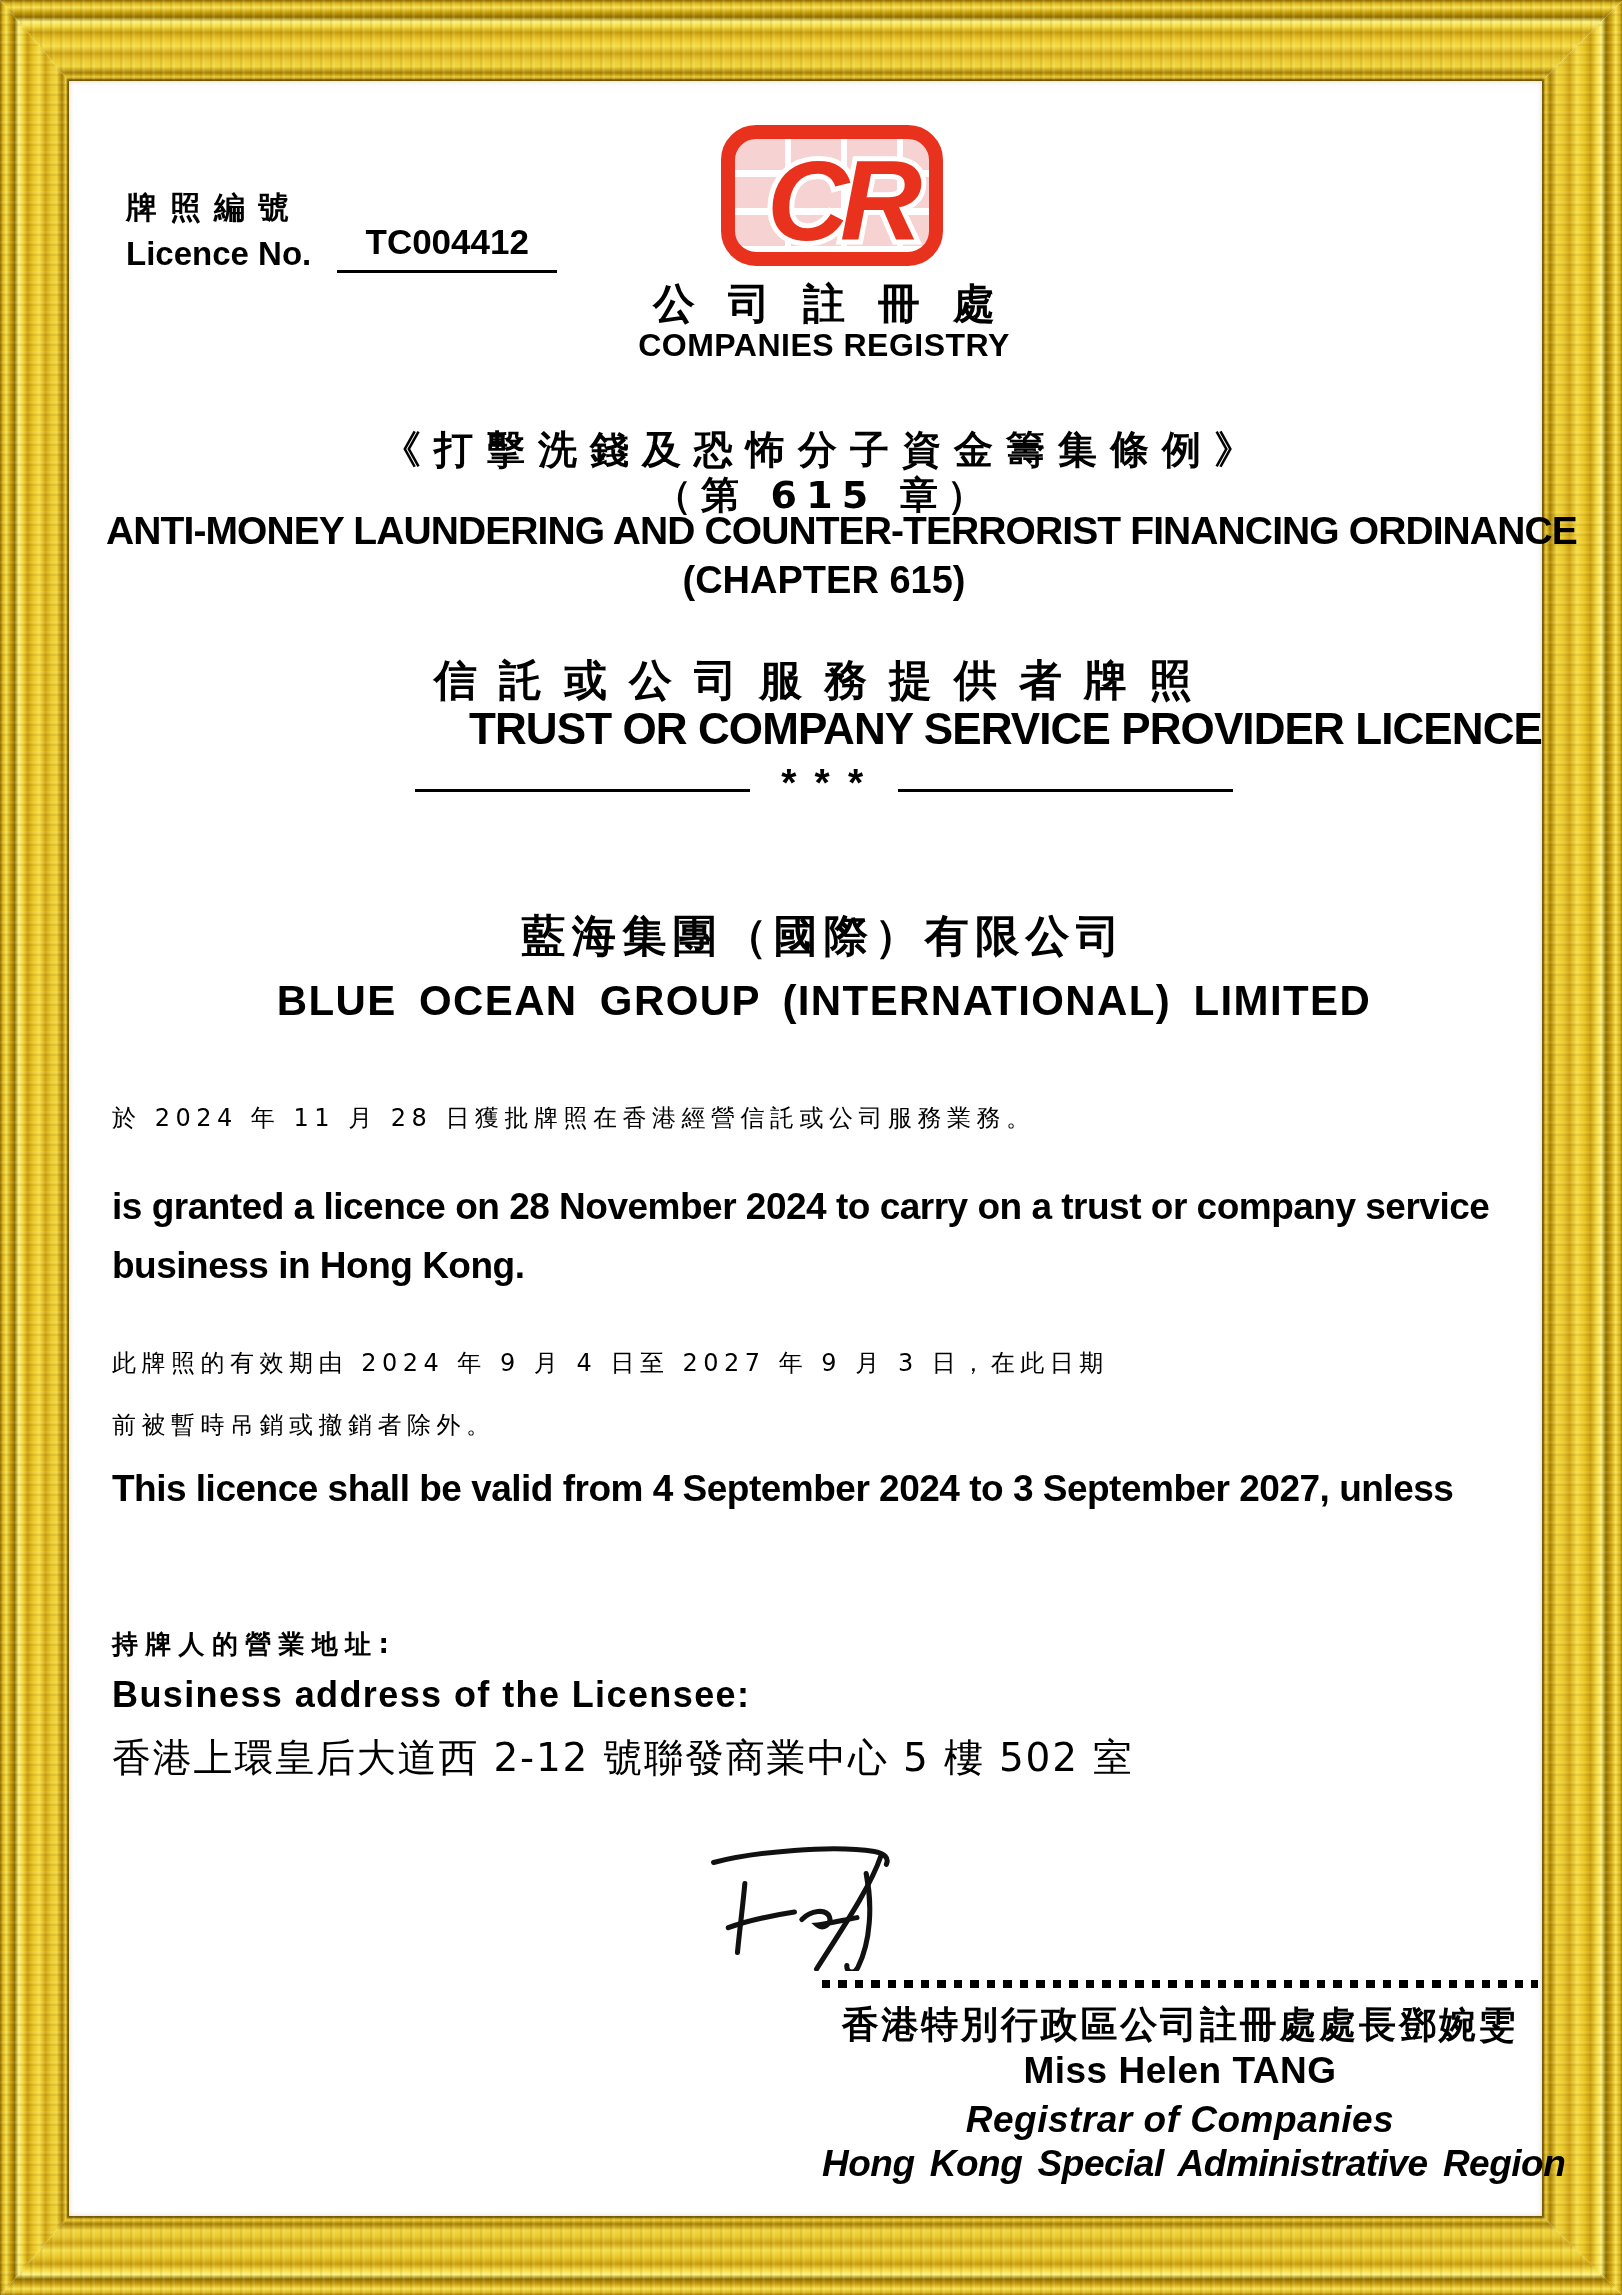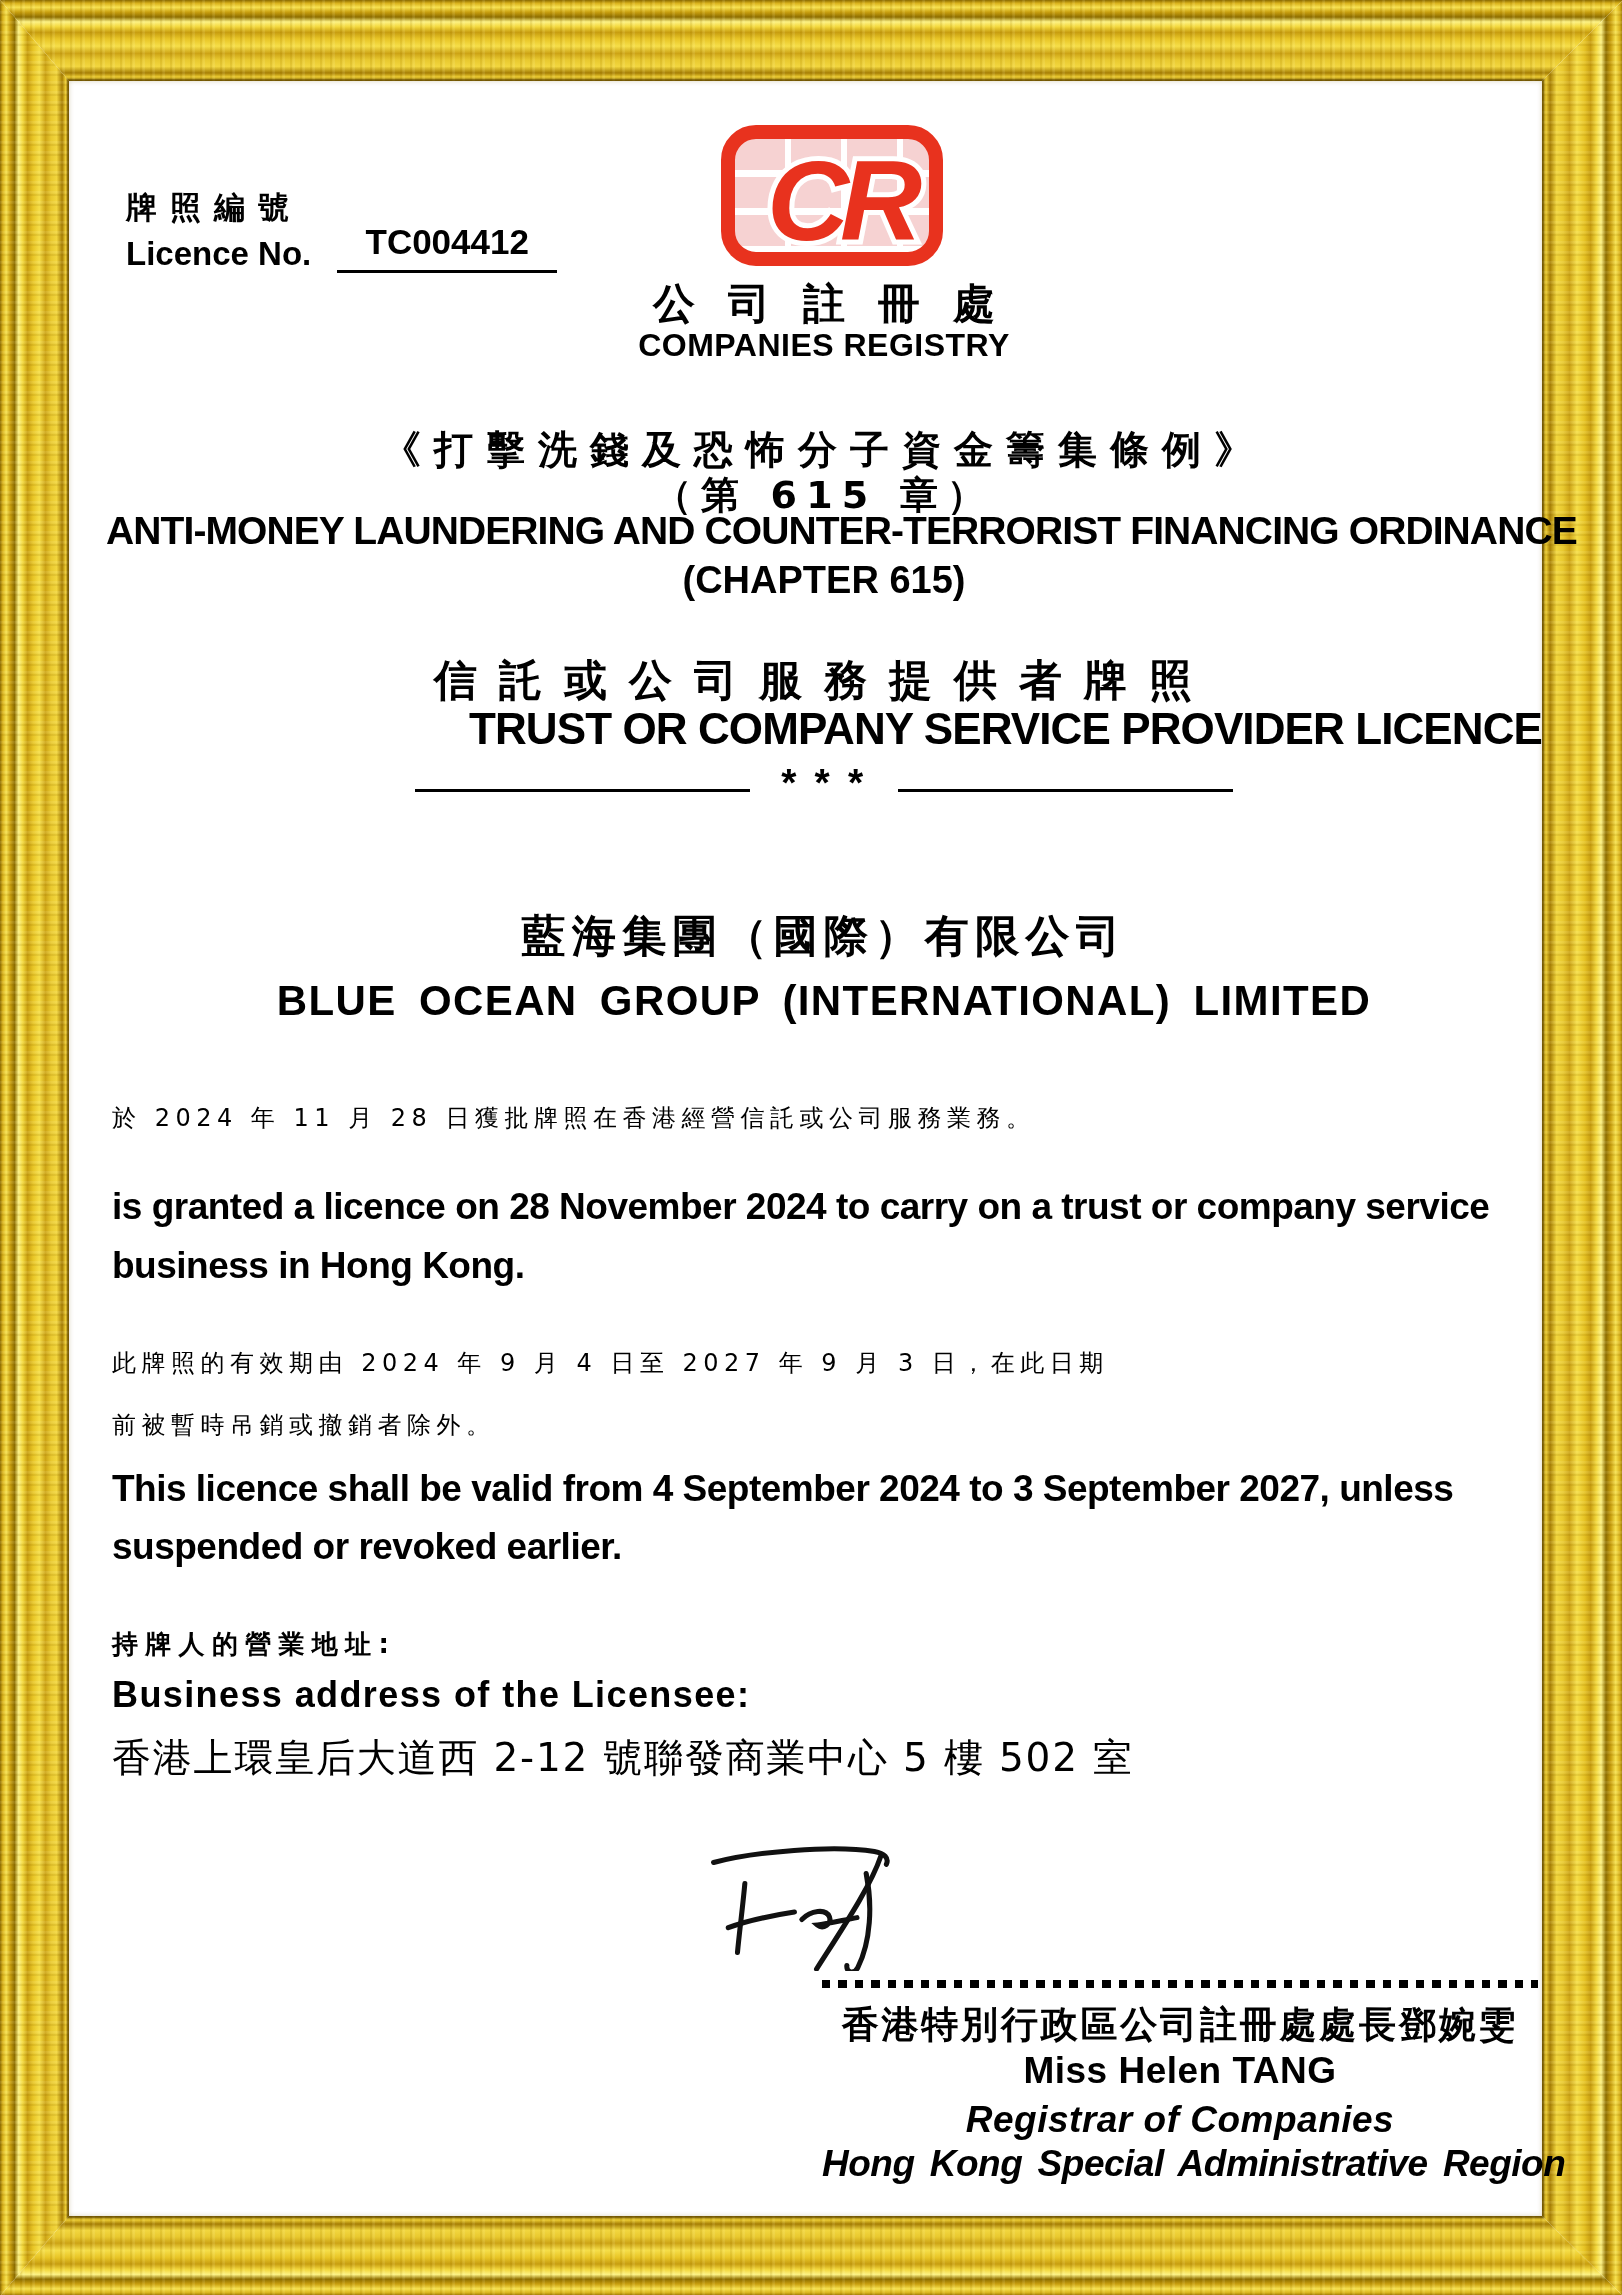--- a/index.html
+++ b/index.html
@@ -135,21 +135,20 @@
     <div class="cwrap co-zh zh nowrap">藍海集團（國際）有限公司</div>
     <div class="cwrap co-en nowrap">BLUE OCEAN GROUP (INTERNATIONAL) LIMITED</div>
 
     <div class="body-line b-zh zh" style="top:1021px">於 2024 年 11 月 28 日獲批牌照在香港經營信託或公司服務業務。</div>
     <div class="body-line b-en" style="top:1105px">is granted a licence on 28 November 2024 to carry on a trust or company service</div>
     <div class="body-line b-en" style="top:1164px">business in Hong Kong.</div>
 
     <div class="body-line b-zh zh" style="top:1266px">此牌照的有效期由 2024 年 9 月 4 日至 2027 年 9 月 3 日，在此日期</div>
     <div class="body-line b-zh zh" style="top:1328px">前被暫時吊銷或撤銷者除外。</div>
     <div class="body-line b-en" style="top:1387px">This licence shall be valid from 4 September 2024 to 3 September 2027, unless</div>
-    <div class="body-line b-en" style="top:1445px">suspended or revoked earlier.</div>
 
     <div class="body-line b-zh zh" style="top:1546px; font-weight:600; letter-spacing:7.3px; font-size:26px;">持牌人的營業地址:</div>
     <div class="body-line b-en" style="top:1593px; letter-spacing:1.4px; font-size:36px;">Business address of the Licensee:</div>
     <div class="body-line b-zh zh" style="top:1650px; letter-spacing:1.8px; font-size:39px;text-align:center;">香港上環皇后大道西 2-12 號聯發商業中心 5 樓 502 室</div>
 
     <div class="sig-svg">
       <svg width="239" height="138" viewBox="0 0 260 150" fill="none">
         <g stroke="#111" stroke-width="5.5" stroke-linecap="round" fill="none">
           <path d="M30,32 C75,20 160,13 205,20 C216,22 221,27 218,34"></path>
           <path d="M212,25 C201,58 170,104 142,148"></path>

